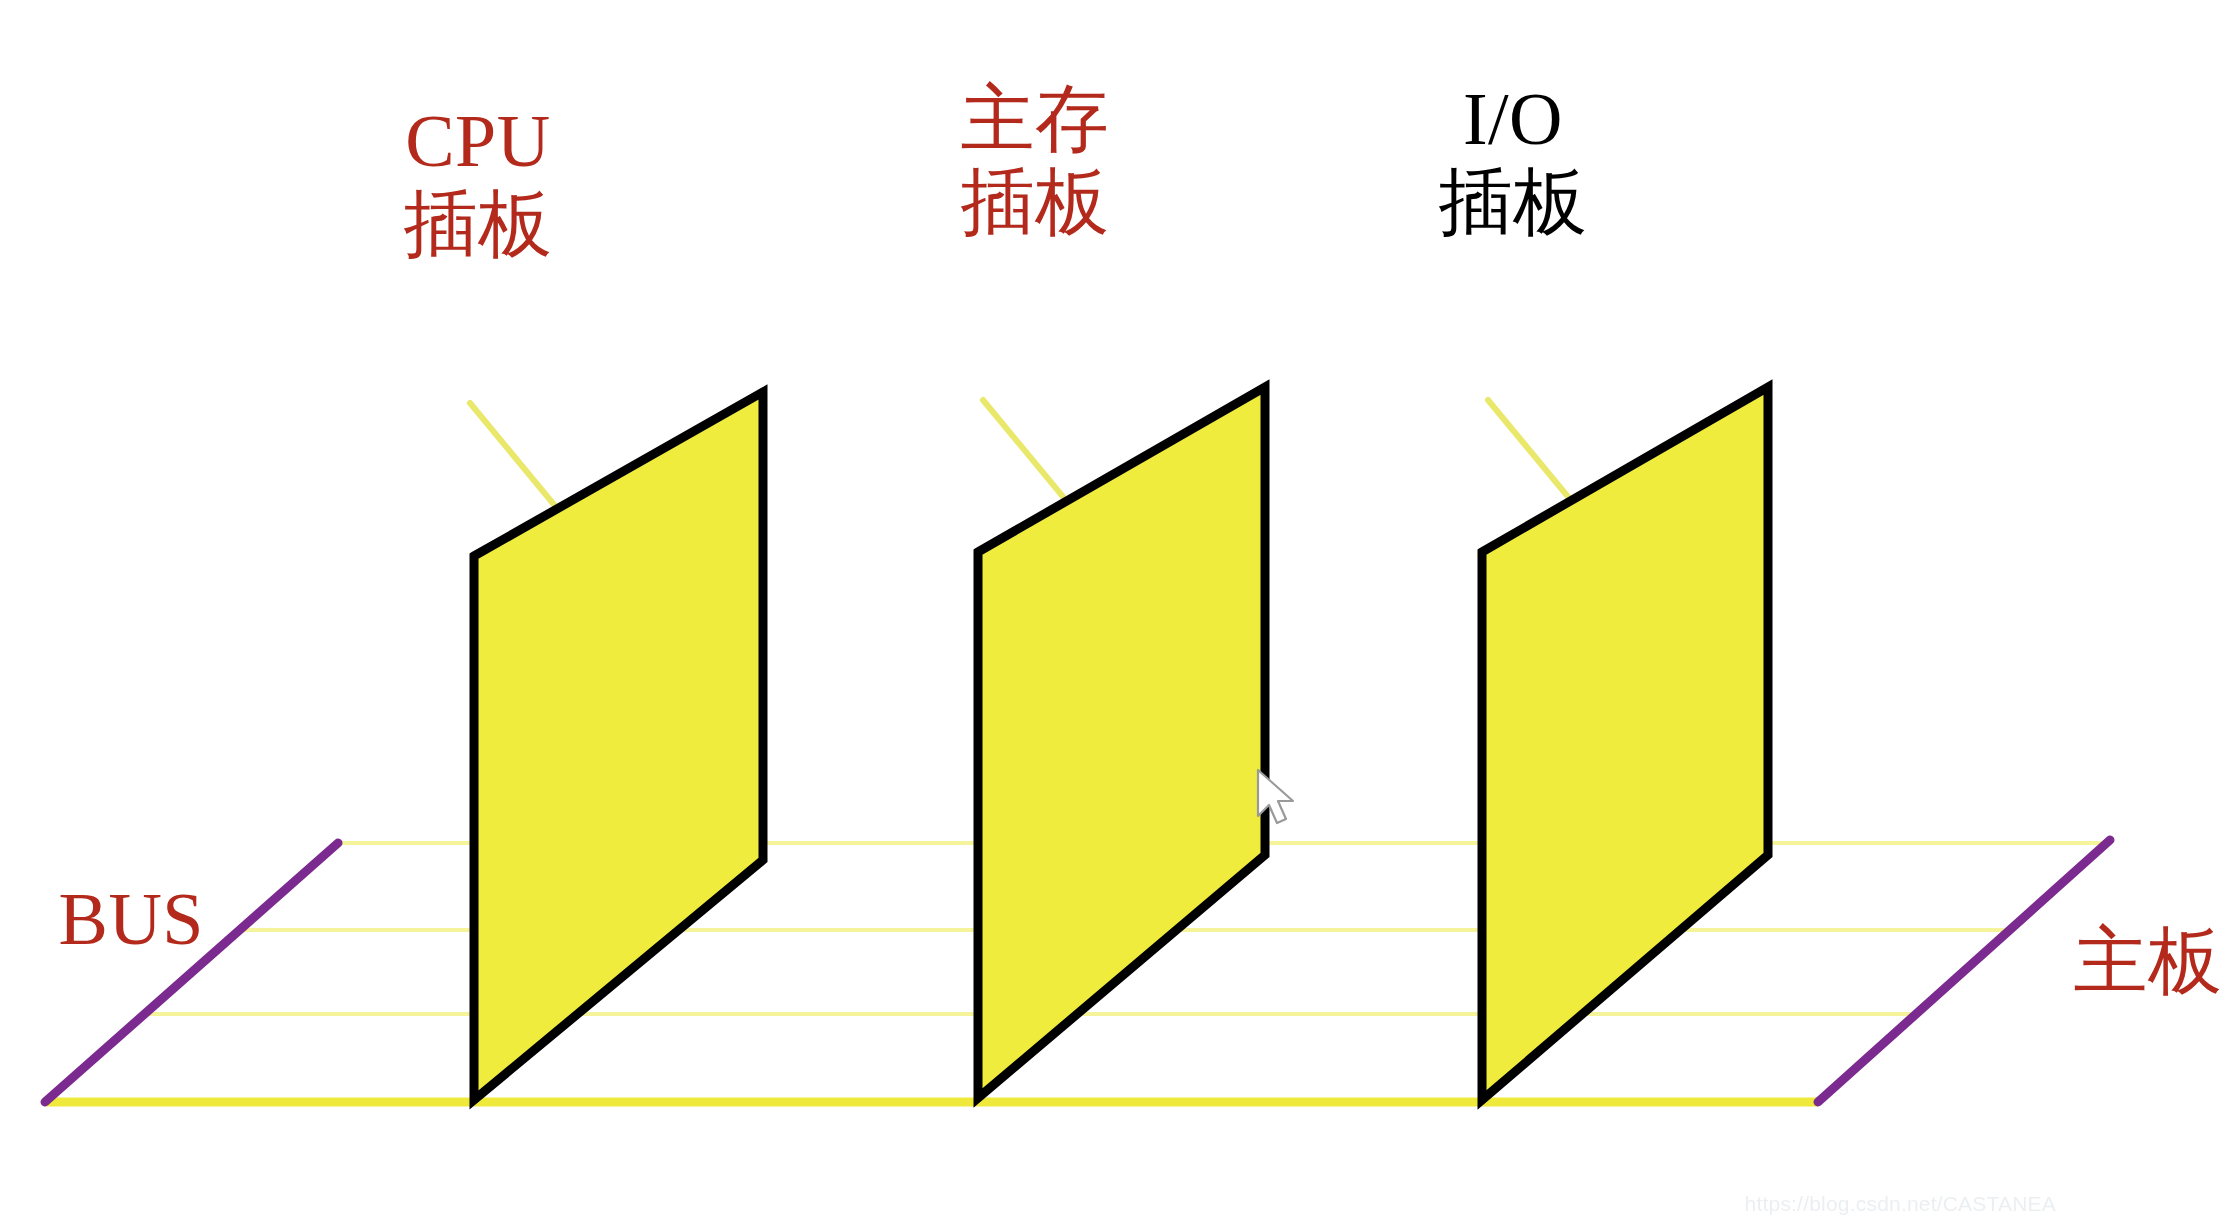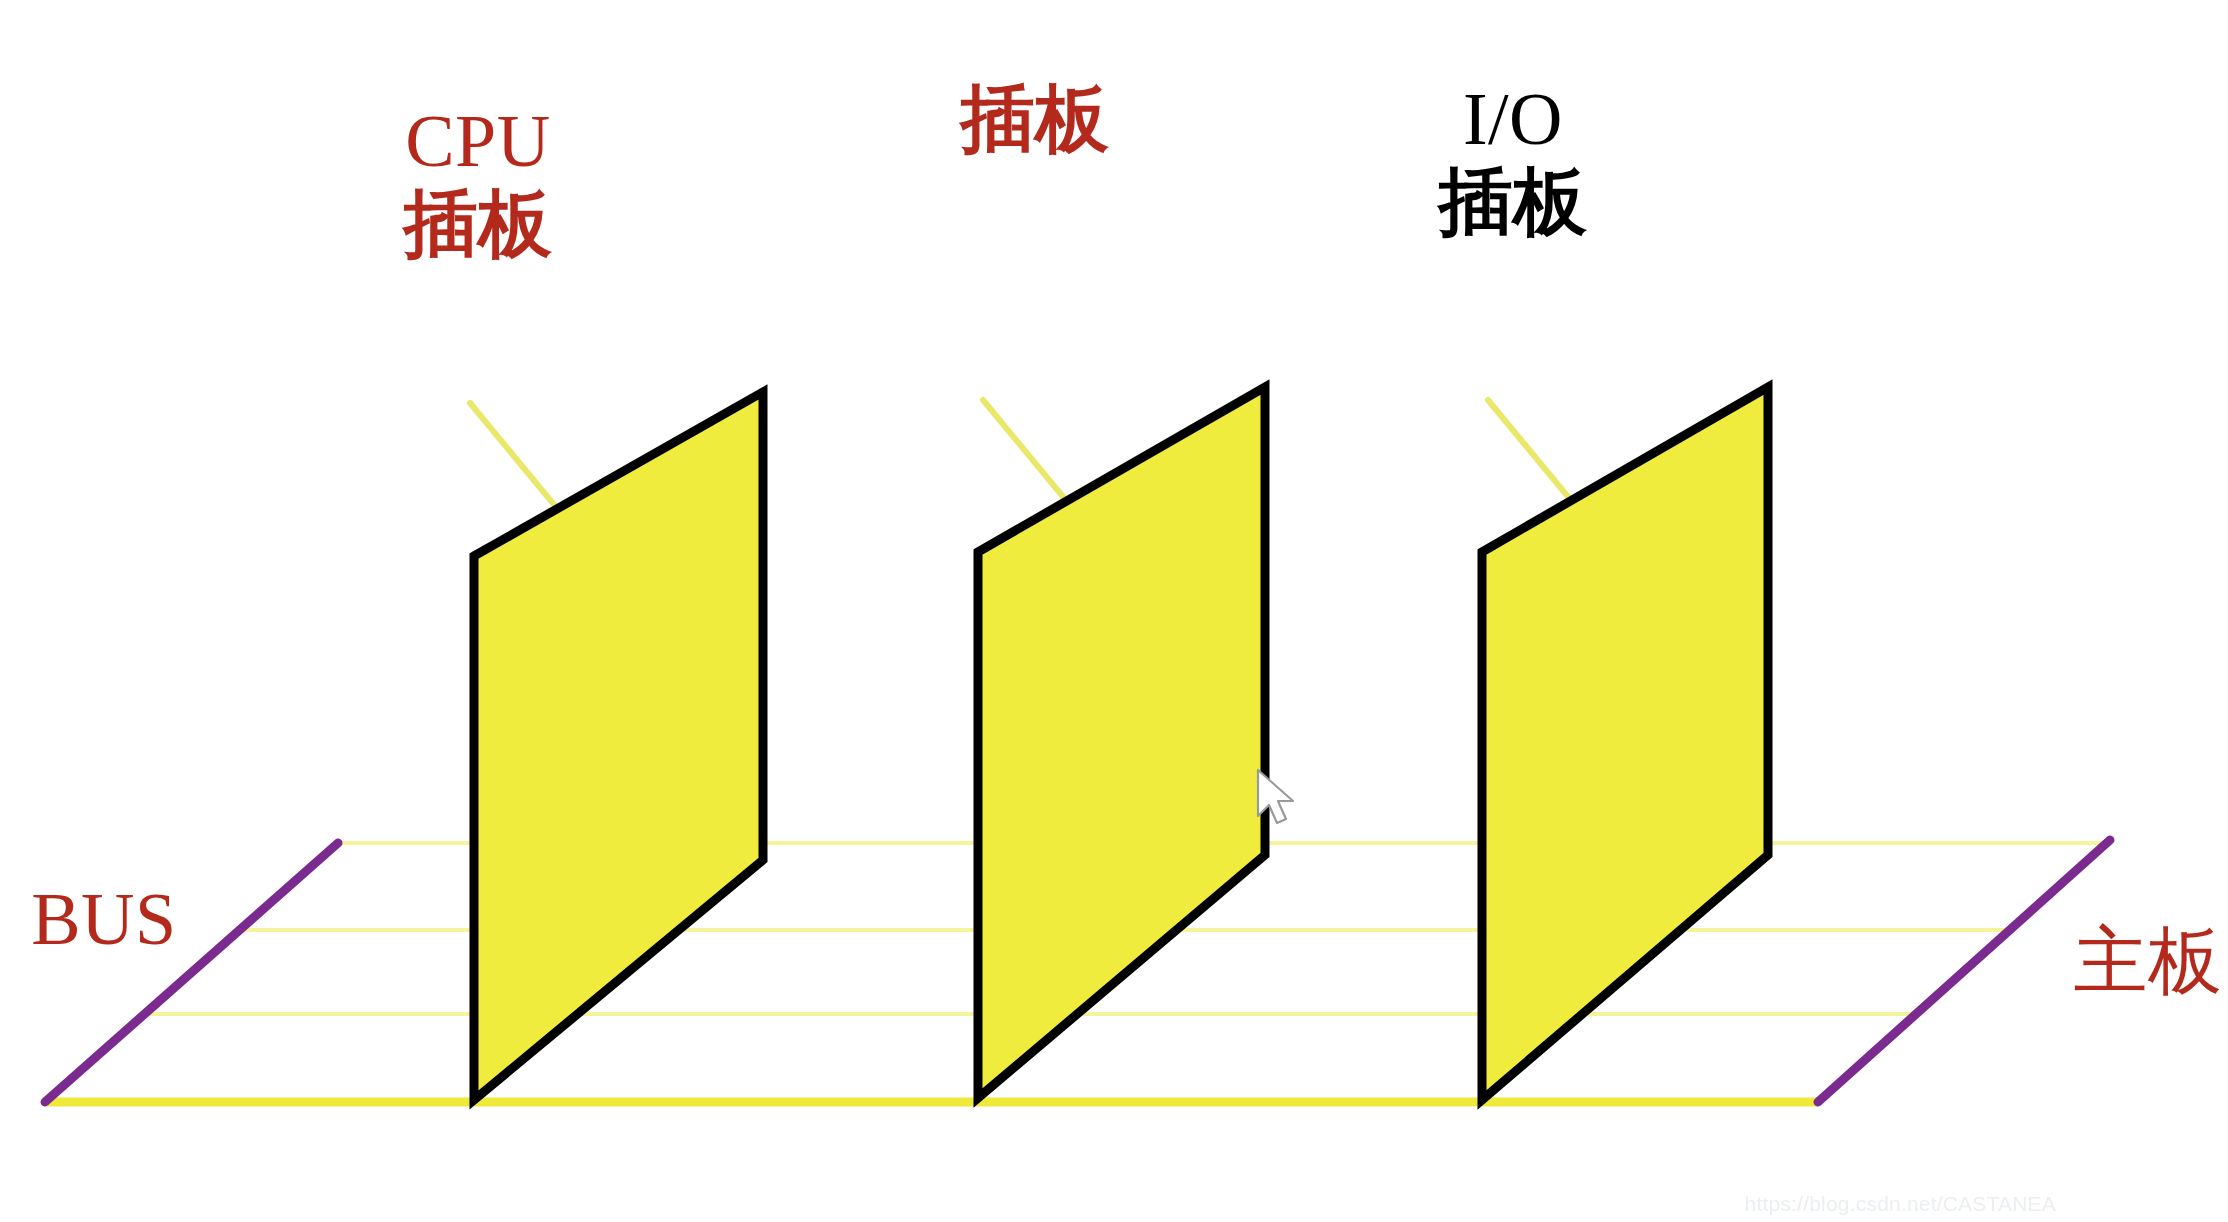--- a/index.html
+++ b/index.html
@@ -30,21 +30,21 @@
     position: absolute;
     color: #b32a1c;
     font-family: "Liberation Serif", "DejaVu Serif", serif;
     font-weight: 400;
     line-height: 1.12;
     white-space: nowrap;
     text-align: center;
     letter-spacing: 0.5px;
   }
   .label .line1 { display: block; }
-  .label .line2 { display: block; font-weight: bold; }
+  .label .line2 { display: block; }
   .card-label {
     font-size: 74px;
   }
   .side-label {
     font-size: 74px;
   }
   #watermark {
     position: absolute;
     right: 8px;
     bottom: 6px;
@@ -94,29 +94,30 @@
       <path d="M0,0 L0,46 L11,35 L19,53 L28,49 L20,31 L35,31 Z" fill="#ffffff" stroke="#9a9a9a" stroke-width="2.2" stroke-linejoin="round"></path>
     </g>
   </svg>
 
   <div class="label card-label" style="left: 368px; top: 100px; width: 220px; color: rgb(179, 42, 28);">
     <span class="line1">CPU</span>
     <span class="line2">插板</span>
   </div>
 
   <div class="label card-label" style="left: 930px; top: 78px; width: 210px; color: rgb(179, 42, 28);">
+    <span class="line1">主存</span>
     <span class="line2">插板</span>
   </div>
 
   <div class="label card-label" style="left: 1408px; top: 78px; width: 210px; color: #000000;">
     <span class="line1">I/O</span>
     <span class="line2">插板</span>
   </div>
 
-  <div class="label side-label" style="left: 4px; top: 878px; width: 200px; text-align: center; color: rgb(179, 42, 28);">
+  <div class="label side-label" style="left: 4px; top: 878px; width: 200px; text-align: right; color: rgb(179, 42, 28);">
     <span class="line1">BUS</span>
   </div>
 
   <div class="label side-label" style="left: 2068px; top: 920px; width: 160px; text-align: center; color: rgb(179, 42, 28);">
     <span class="line1">主板</span>
   </div>
 
   <div id="watermark" style="color: rgb(236, 239, 241);">https://blog.csdn.net/CASTANEA</div>
 
 </div>

